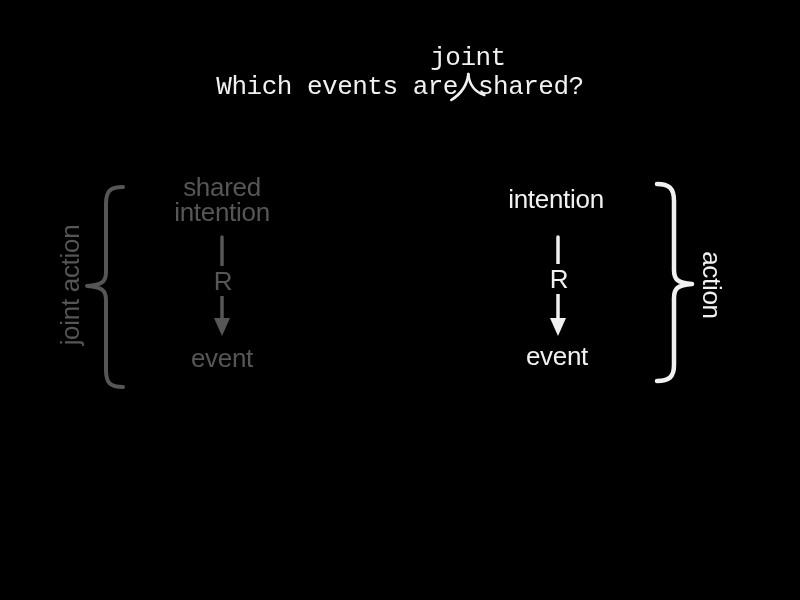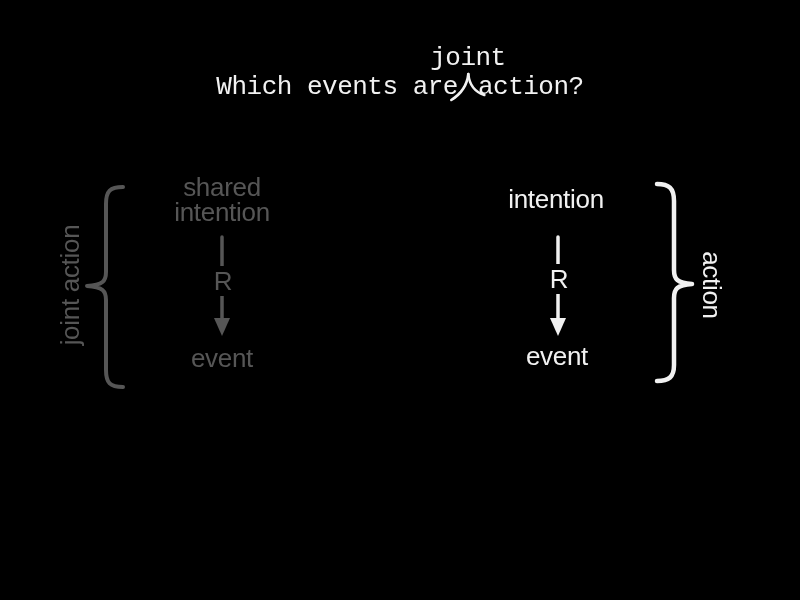--- a/index.html
+++ b/index.html
@@ -103,21 +103,21 @@
 
   <div class="title-row">
     <span>Which events are</span>
     <span class="caret-slot">
       <span class="inserted-word">joint</span>
       <svg class="caret-svg" width="38" height="32" viewBox="0 0 38 32">
         <path d="M19,2 C18,12 13,21 2,28"></path>
         <path d="M19,2 C20,13 26,20 35,23"></path>
       </svg>
     </span>
-    <span>action?</span>
+    <span>shared?</span>
   </div>
 
   <svg class="draw-layer" width="800" height="600" viewBox="0 0 800 600">
 
     <path class="stroke-dim" stroke-width="4" d="M123,187 C110,187 106,191 106,204 L106,272 C106,281 103,285 87,286 C103,287 106,291 106,300 L106,370 C106,383 110,387 123,387"></path>
 
     <g>
       <line class="stroke-dim" stroke-width="3.5" x1="222" y1="237" x2="222" y2="320"></line>
       <polygon class="fill-dim" points="222,336 214,318 230,318"></polygon>
     </g>

